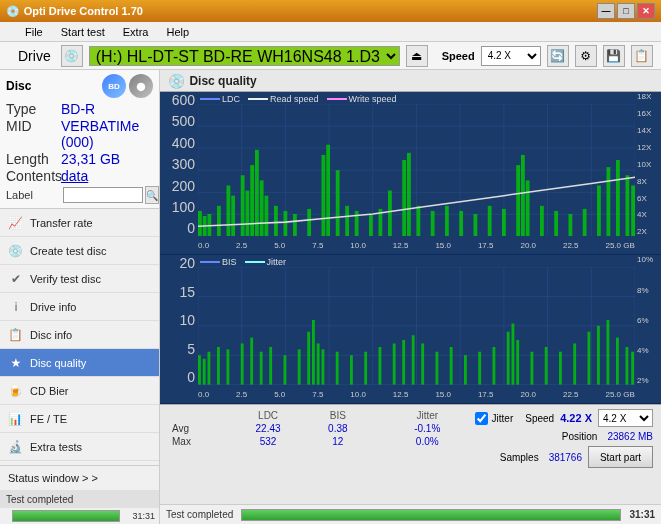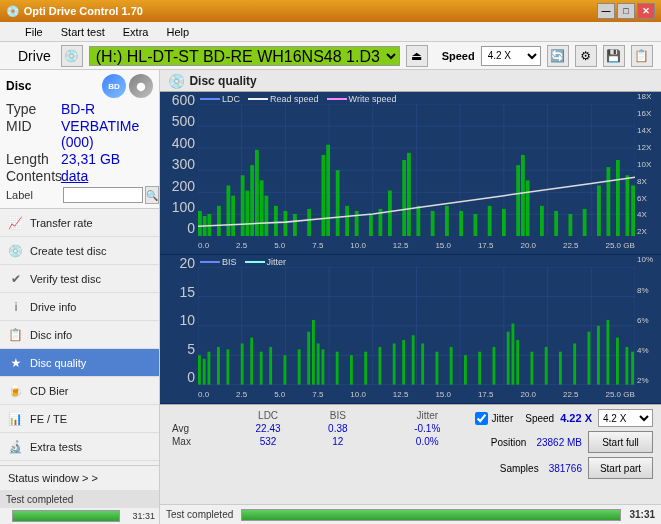--- a/index.html
+++ b/index.html
@@ -721,21 +721,20 @@
             </label>
             <span style="font-size:10px;margin-left:6px;">Speed</span>
             <span class="speed-display">4.22 X</span>
             <select class="speed-select-sm">
               <option>4.2 X</option>
             </select>
           </div>
           <div class="stats-right-row">
             <span style="font-size:10px;">Position</span>
             <span style="color:#0000cc;font-size:10px;margin-left:4px;">23862 MB</span>
-            <button class="start-btn">Start full</button>
           </div>
           <div class="stats-right-row">
             <span style="font-size:10px;">Samples</span>
             <span style="color:#0000cc;font-size:10px;margin-left:4px;">381766</span>
             <button class="start-btn">Start part</button>
           </div>
         </div>
       </div>
 
     </div>

